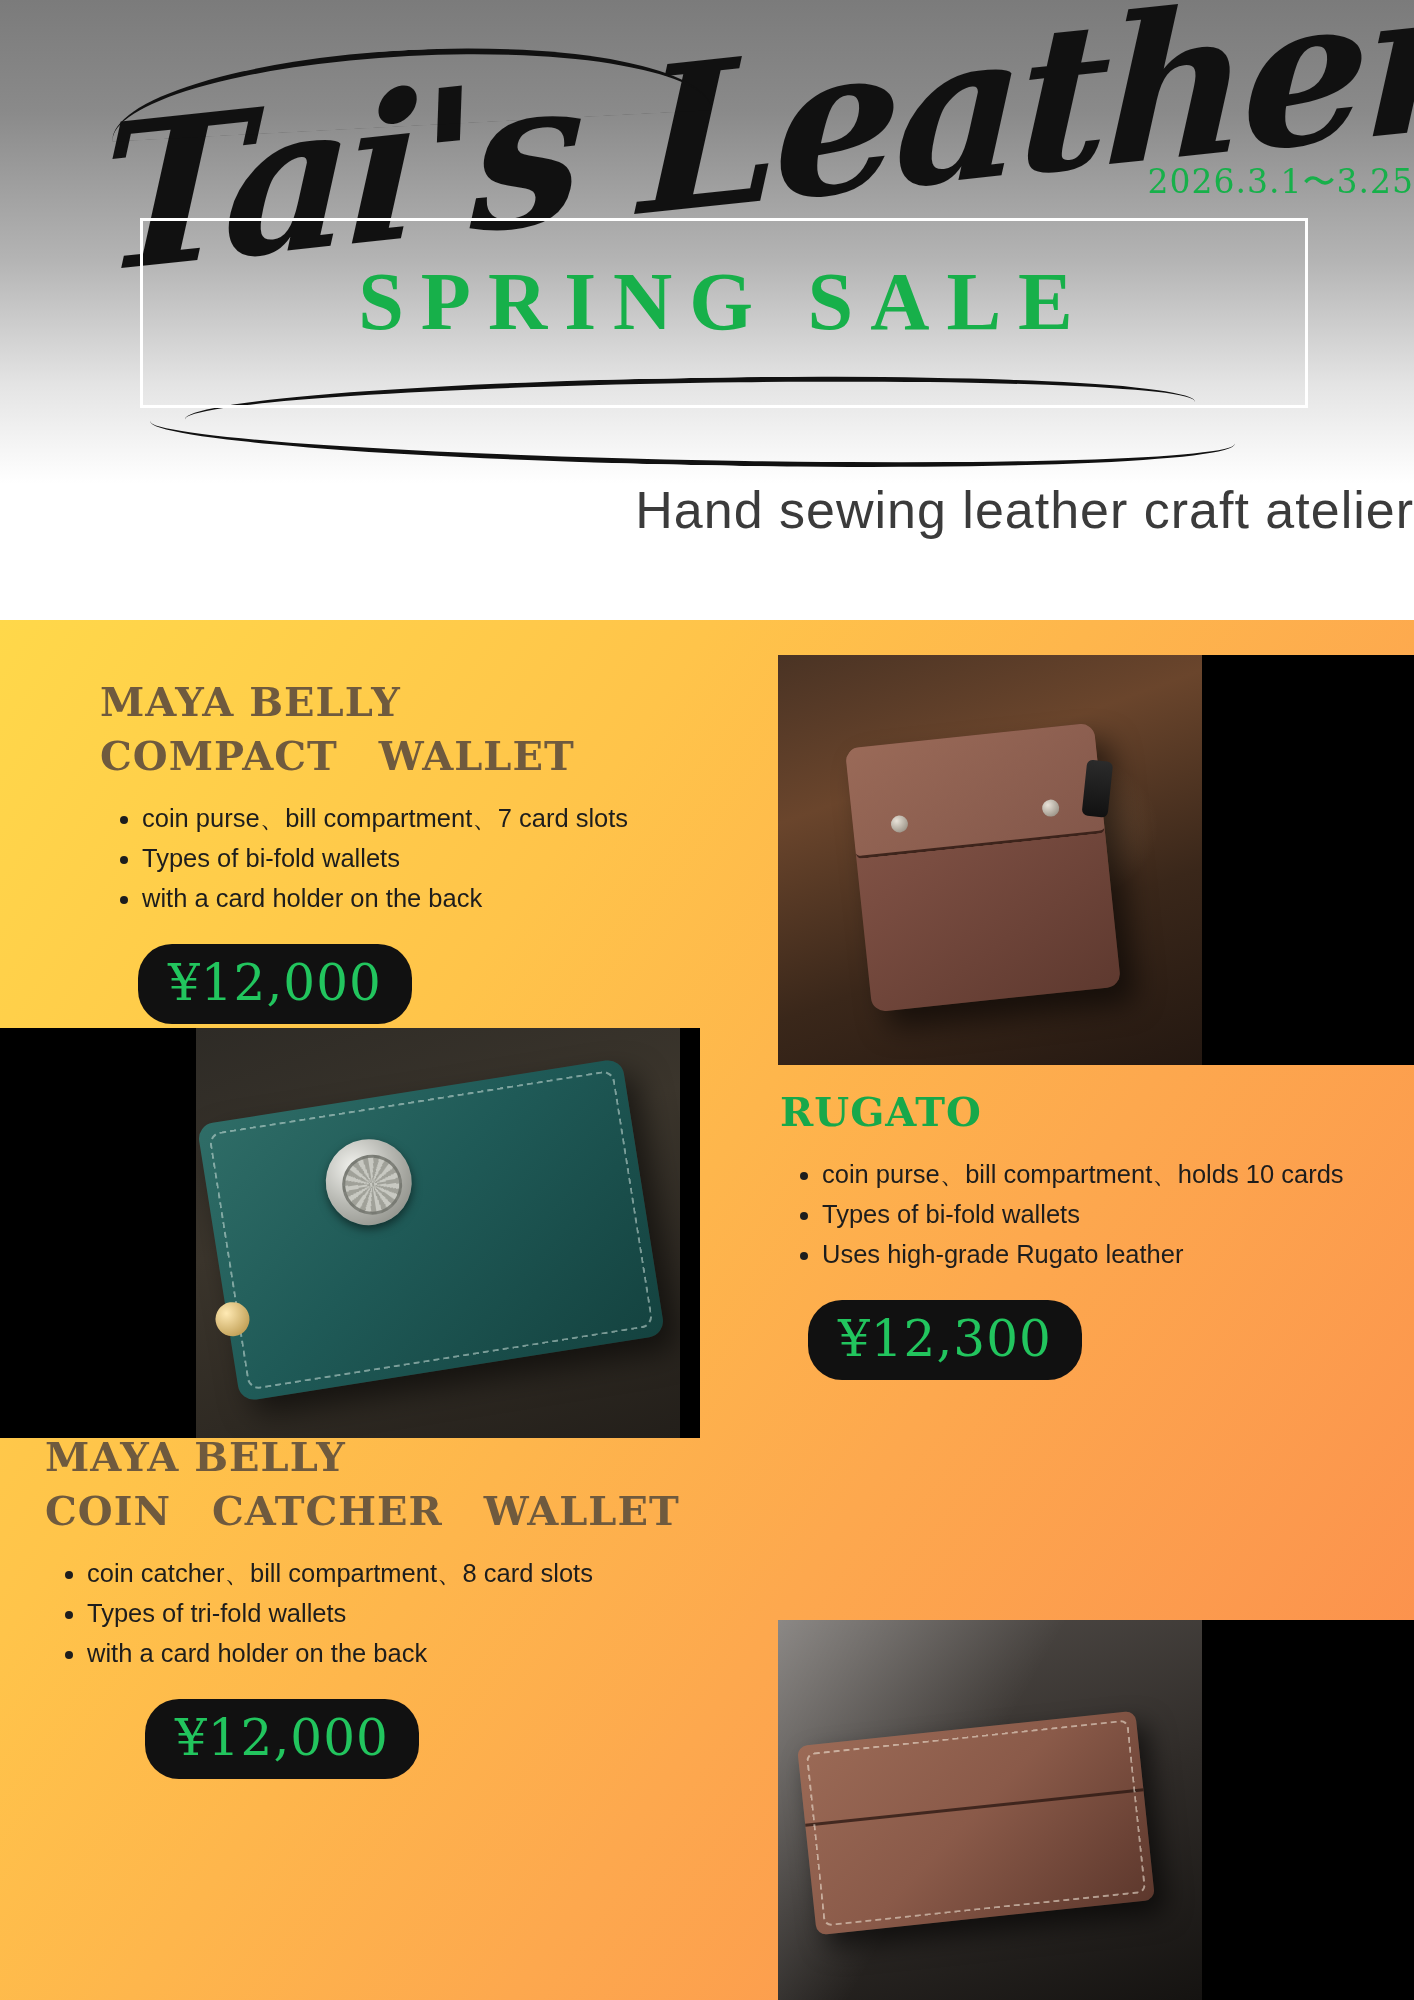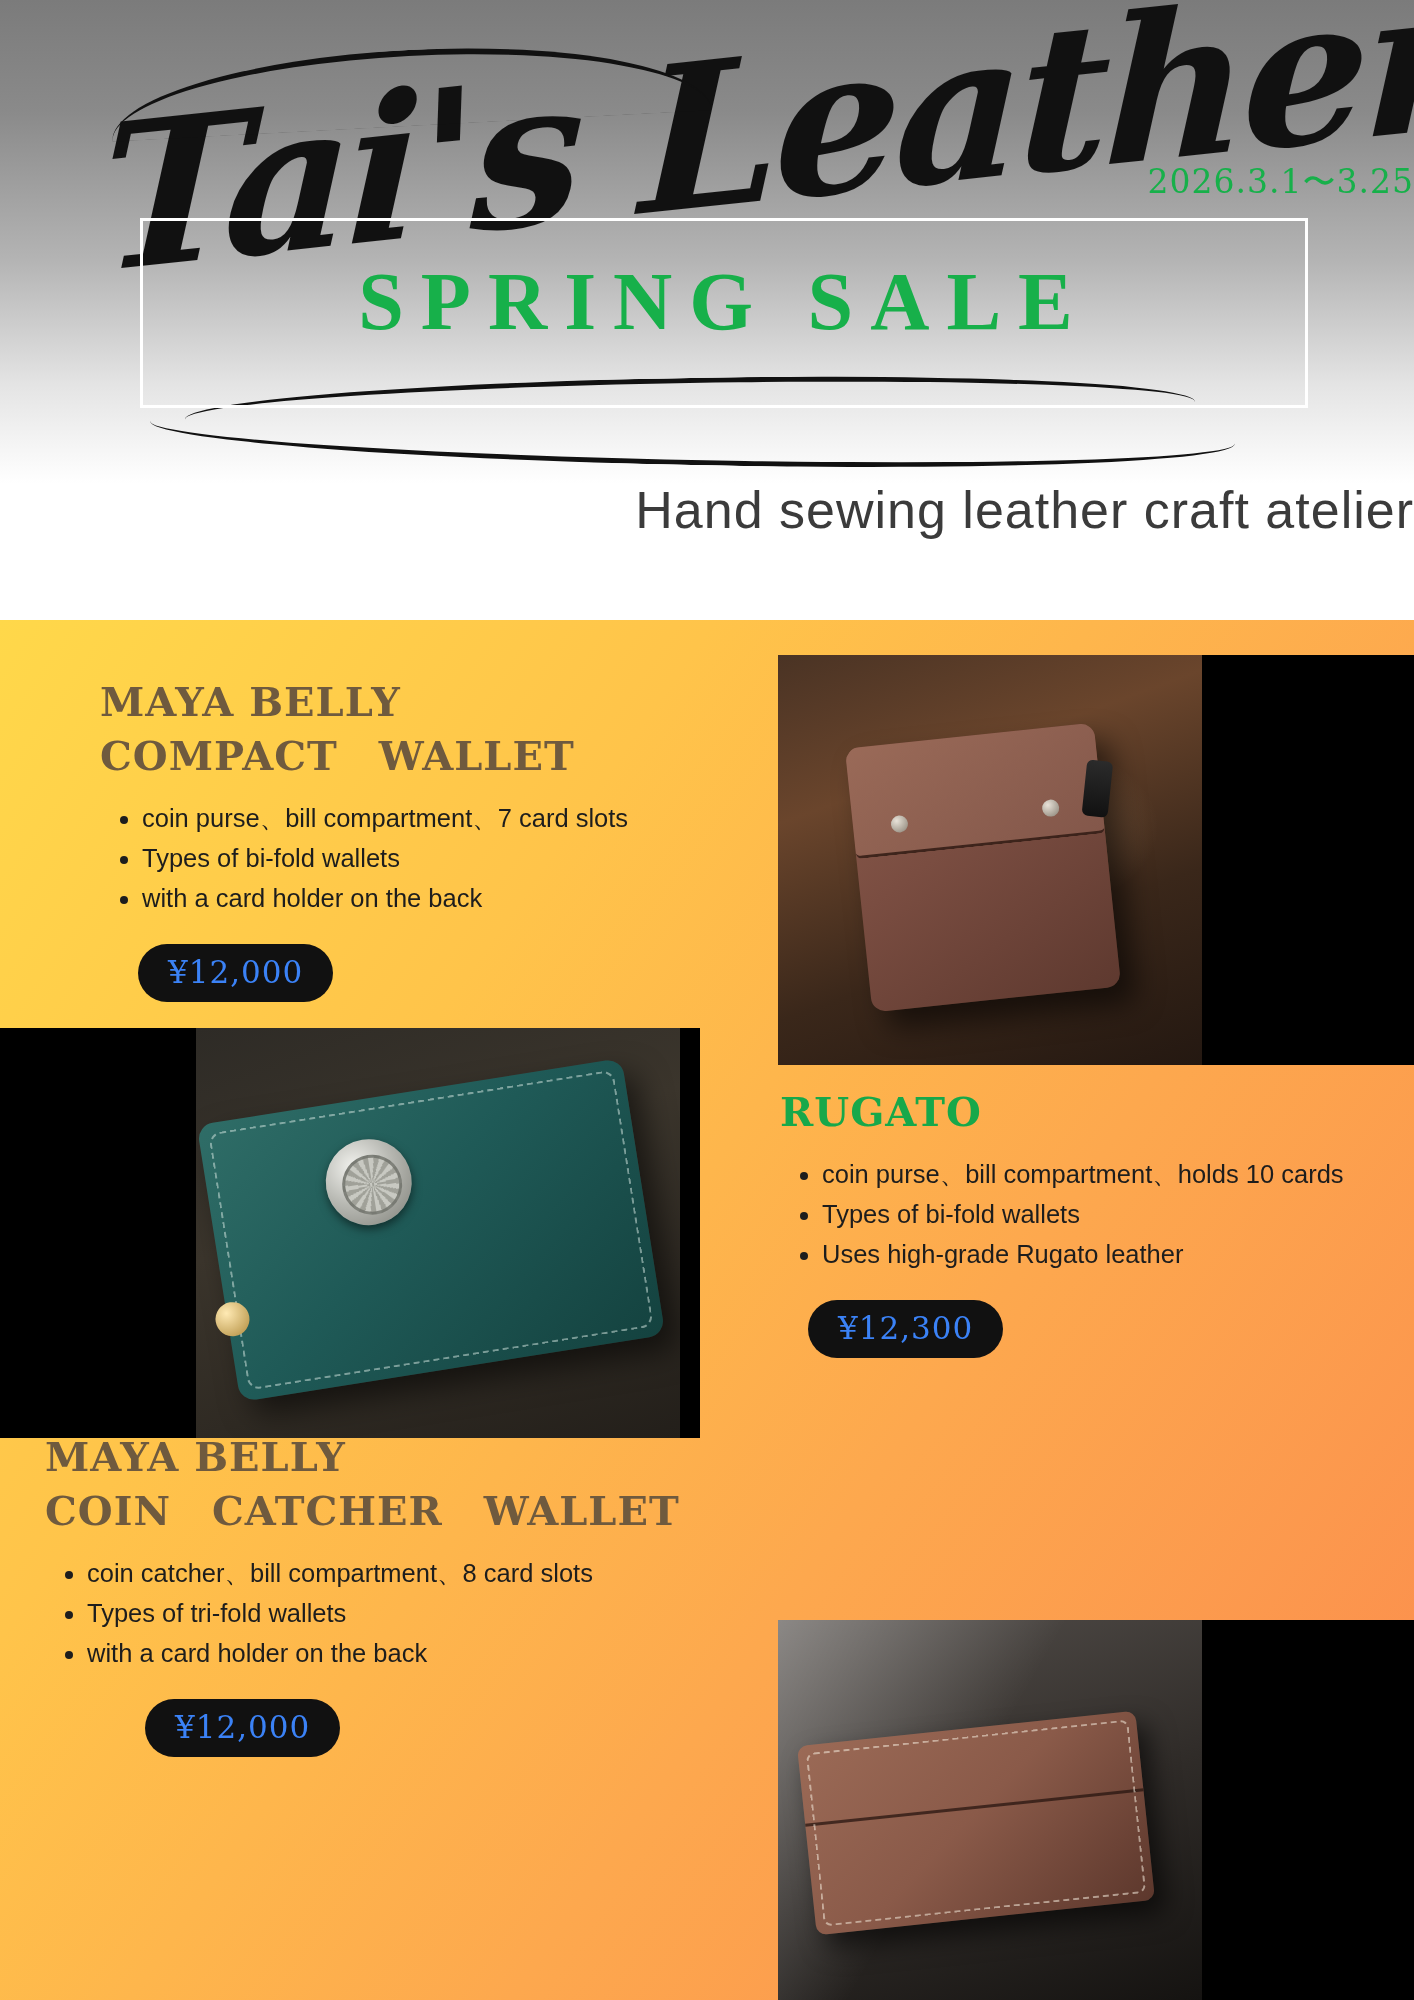--- a/index.html
+++ b/index.html
@@ -259,23 +259,23 @@
     font-size: 25.5px;
     line-height: 1.38;
     color: #1d1d1d;
   }
   ul.features li { margin-bottom: 5px; }
 
   .price {
     display: inline-block;
     margin-top: 22px;
     background: #111111;
-    color: #3b82f6;
+    color: #22c55e;
     font-family: "DejaVu Serif", serif;
-    font-size: 31px;
+    font-size: 50px;
     letter-spacing: 1px;
     padding: 10px 30px 12px 30px;
     border-radius: 34px;
   }
 
   #block-compact { left: 100px; top: 55px; width: 640px; }
   #block-compact .price { margin-left: 38px; }
 
   #block-rugato { left: 780px; top: 465px; width: 620px; }
   #block-rugato .price { margin-left: 28px; }

